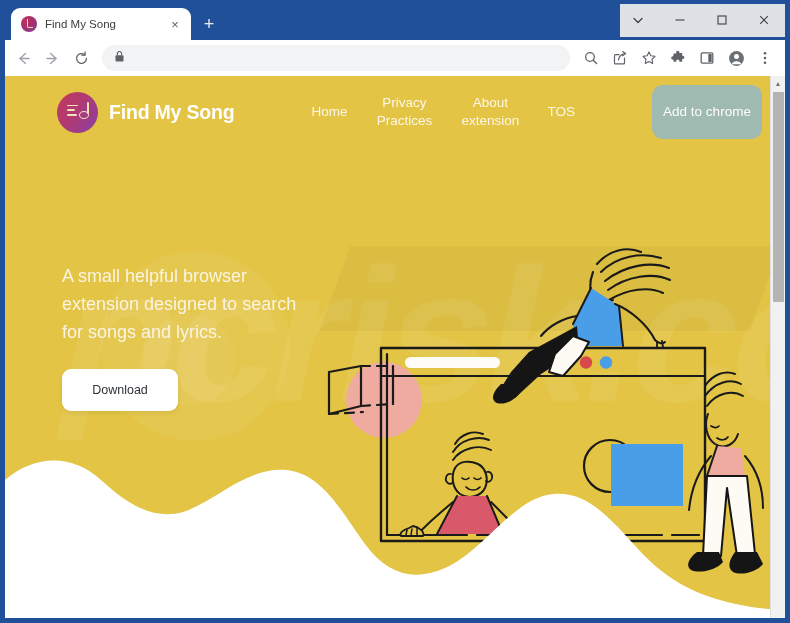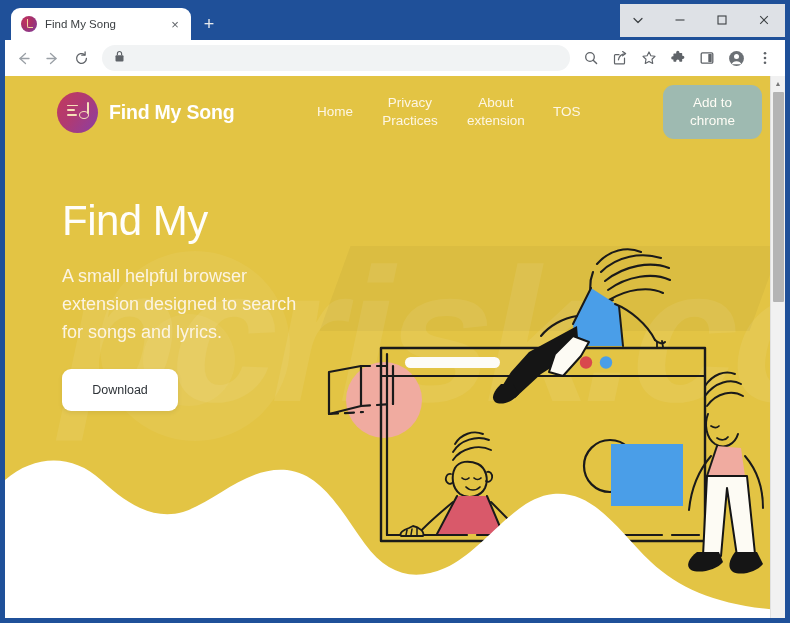--- a/index.html
+++ b/index.html
@@ -223,21 +223,21 @@
   .navitem {
     color: #fdf6e4; font-size: 13.5px;
     text-align: center; line-height: 1.35;
     padding: 0 14px; white-space: normal;
     max-width: 86px;
   }
   .cta {
     flex: 0 0 auto;
     background: #9ebab1; color: #fffdf6;
     border-radius: 11px;
-    width: 99px; min-height: 54px;
+    width: 110px; min-height: 54px;
     display: flex; align-items: center; justify-content: center;
     text-align: center; font-size: 13.5px; line-height: 1.35;
     padding: 4px 8px;
   }
 
   
   .hero {
     position: absolute; left: 57px; top: 122px;
     z-index: 10; width: 320px;
   }
@@ -521,21 +521,21 @@
             <path d="M440 280 C452 294 458 312 458 332" stroke-width="2"></path>
 
             <path d="M392 376 C384 382 380 390 386 394 C394 398 412 394 418 386 L414 376 Z" fill="#151515" stroke="none"></path>
             <path d="M430 376 C424 384 422 392 428 396 C436 400 452 396 458 388 L452 376 Z" fill="#151515" stroke="none"></path>
           </g>
         </svg>
       </div>
 
       <div class="hero">
         <h1>
-          <span>Find My</span><br>
+          <br>
         </h1>
         <p>A small helpful browser extension designed to search for songs and lyrics.</p>
         <a class="dl-btn">Download</a>
       </div>
 
       <div class="wave">
         <svg viewBox="0 0 775 190" preserveAspectRatio="none" xmlns="http://www.w3.org/2000/svg">
           <path d="M0 52 C30 26 68 26 96 52 C124 78 150 92 178 84 C210 74 242 38 282 42 C318 46 338 86 360 116 C382 146 408 154 440 140 C480 122 508 70 548 66 C590 62 614 104 646 134 C676 162 716 178 775 182 L775 190 L0 190 Z" fill="#ffffff"></path>
         </svg>
       </div>

